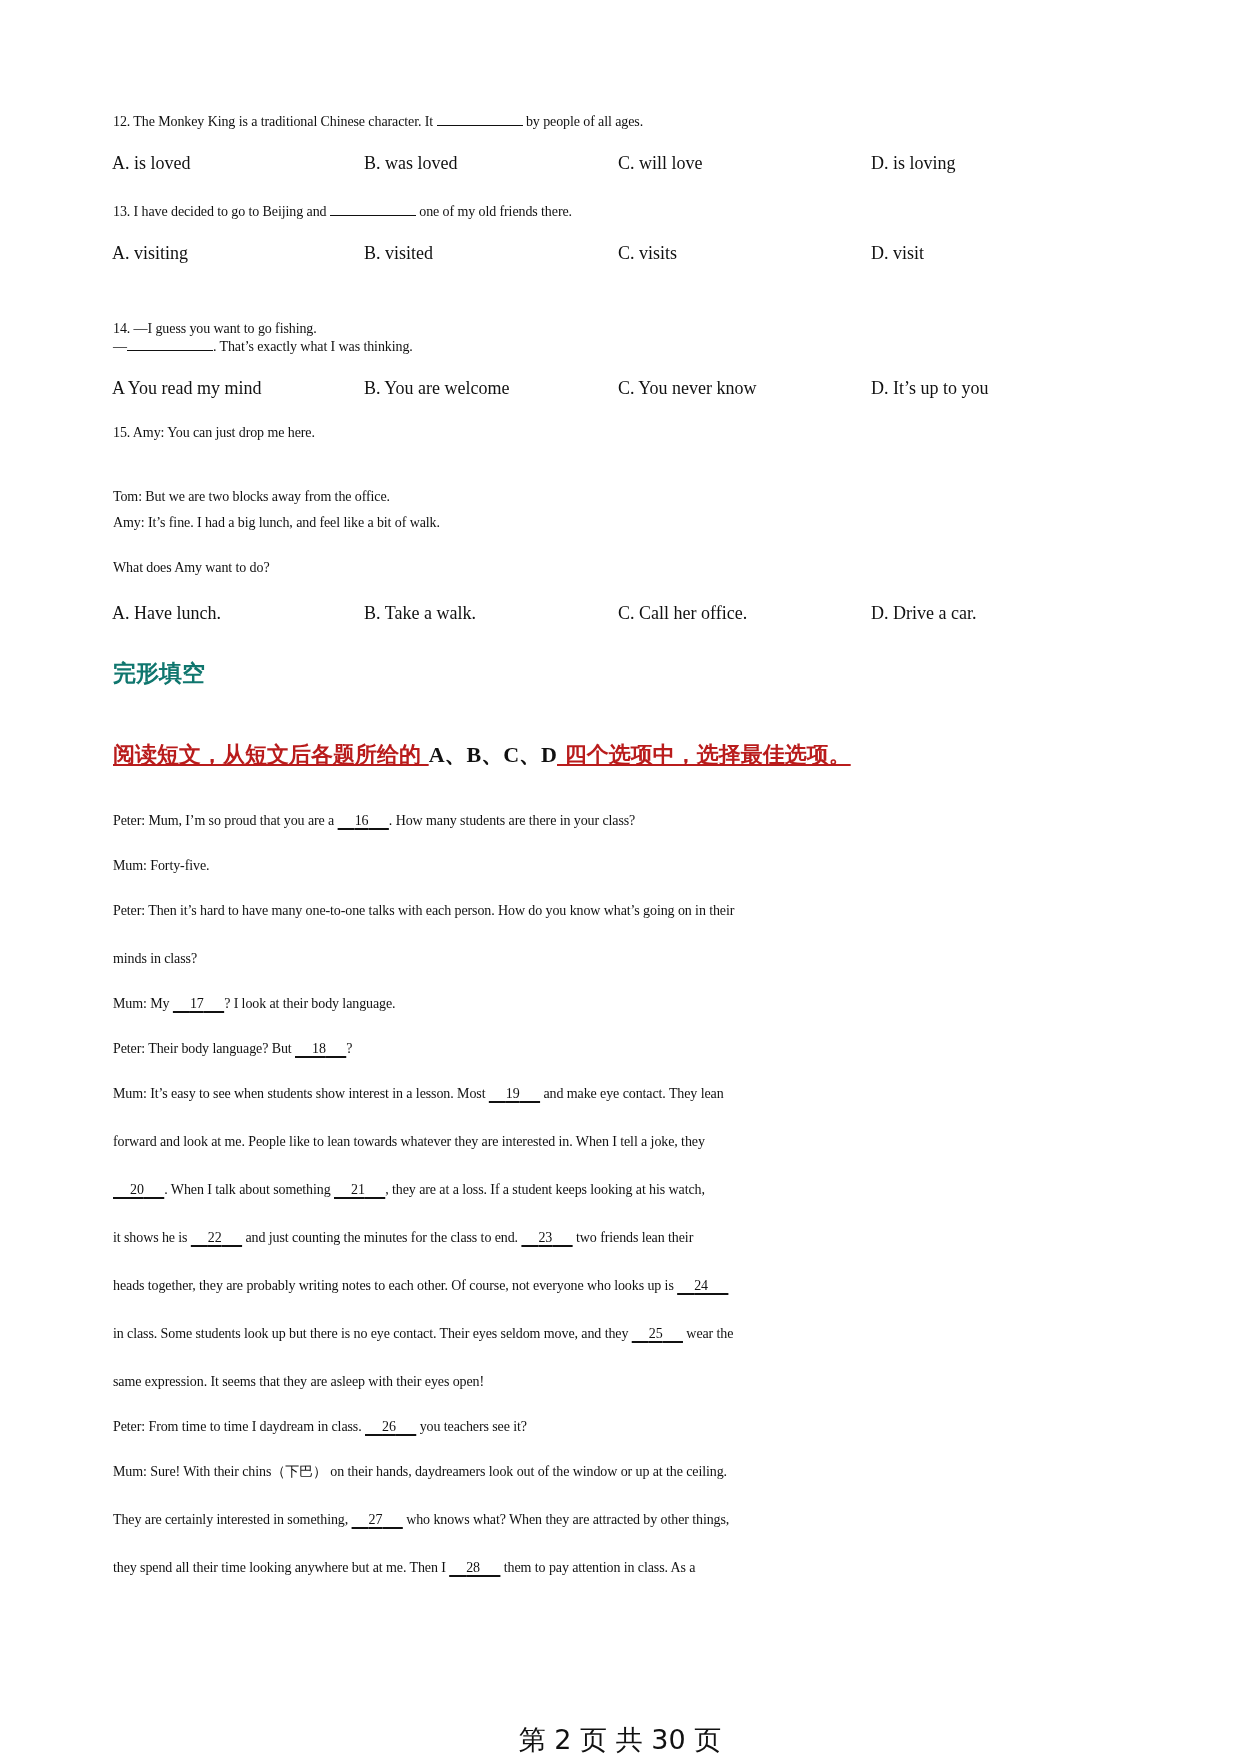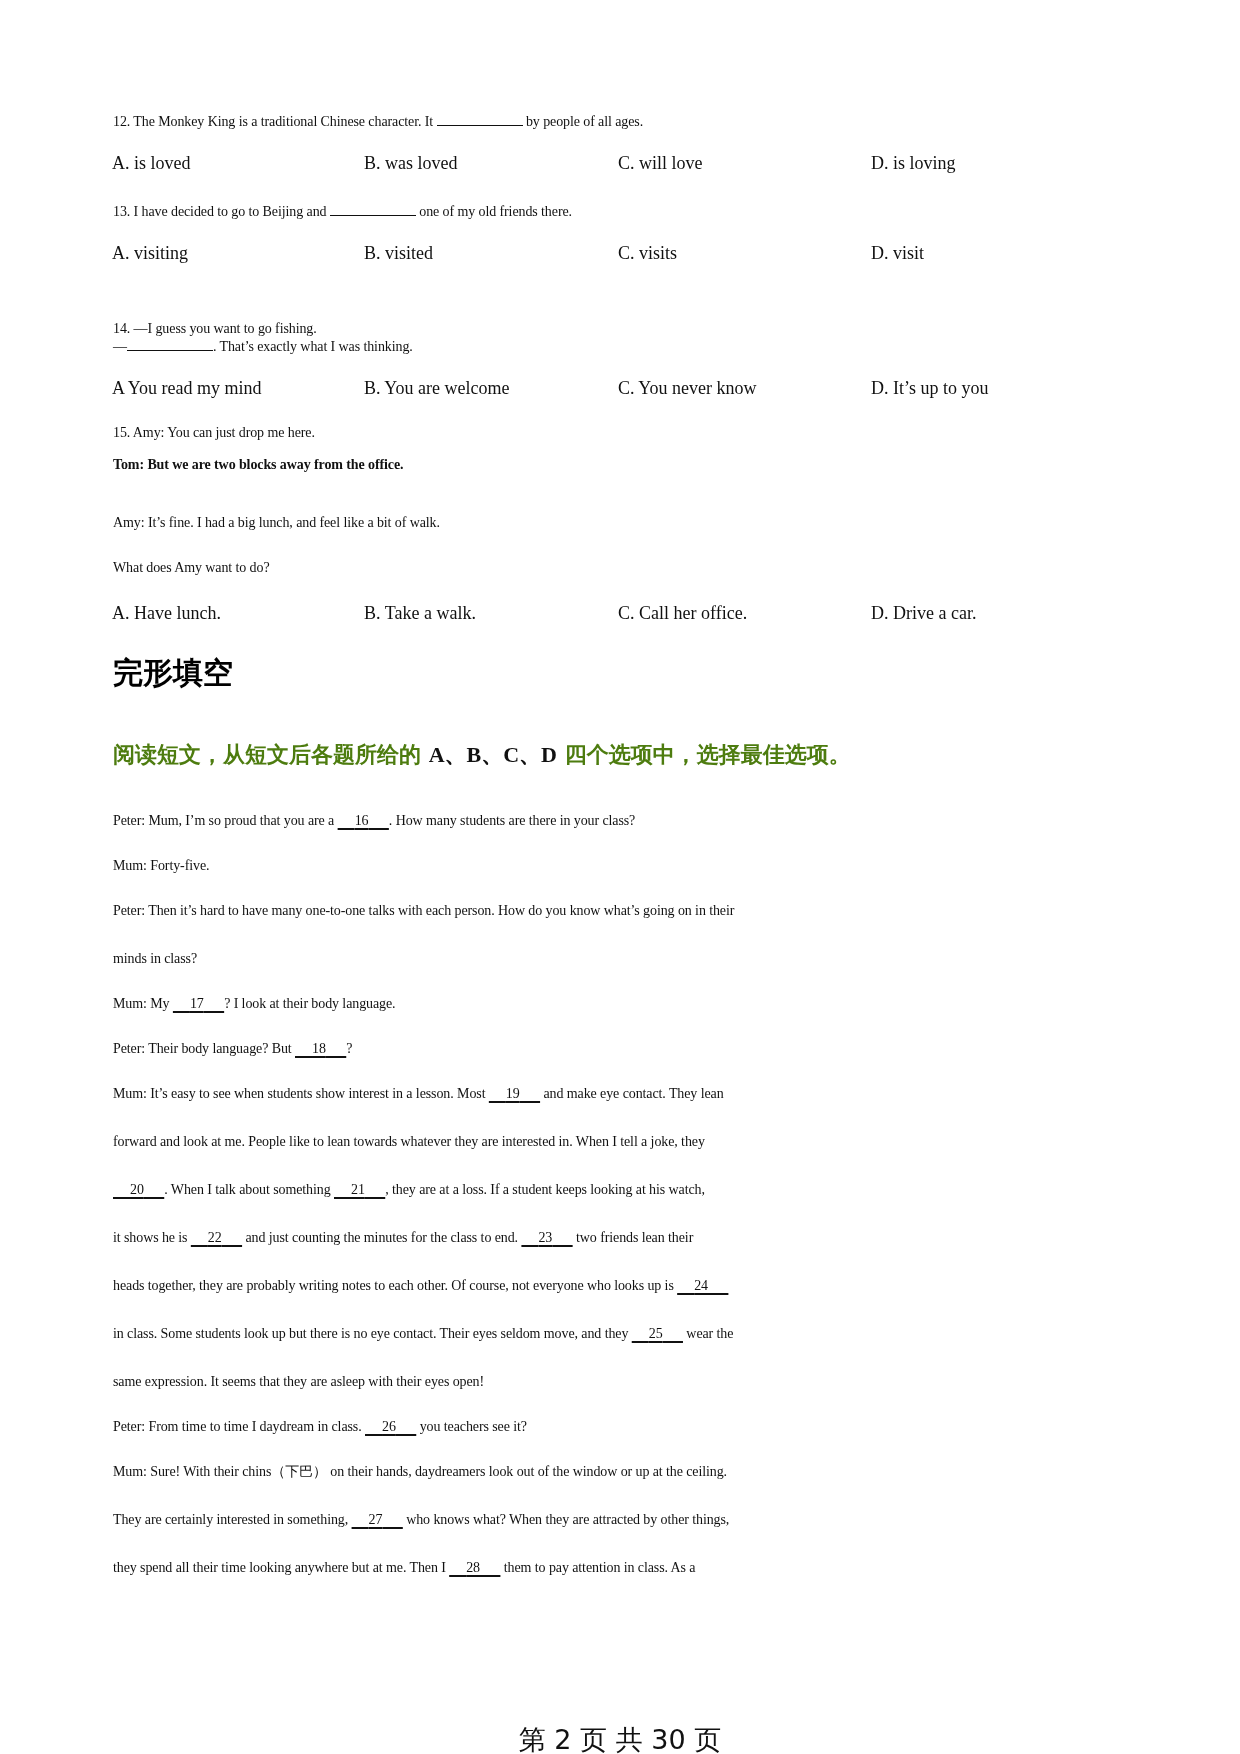--- a/index.html
+++ b/index.html
@@ -4,23 +4,23 @@
 <style>
   html, body { margin: 0; padding: 0; background: #ffffff; }
   body { width: 1240px; height: 1754px; position: relative; overflow: hidden;
          font-family: "Liberation Serif", "DejaVu Serif", serif; color: #111; }
   .line { position: absolute; left: 113px; font-size: 14px; line-height: 26px; white-space: nowrap; letter-spacing: -0.1px; }
   .opts { position: absolute; left: 112px; width: 1020px; height: 26px; font-size: 18px; line-height: 26px; }
   .opt { position: absolute; top: 0; white-space: nowrap; }
   .opt.a { left: 0; } .opt.b { left: 252px; } .opt.c { left: 506px; } .opt.d { left: 759px; }
   .blank { display: inline-block; border-bottom: 1.5px solid #111; height: 20px; vertical-align: baseline; }
   .gap { display: inline-block; text-decoration: underline; text-decoration-thickness: 1.5px; text-underline-offset: 3px; text-decoration-color: #111; }
-  .heading { position: absolute; left: 113px; font-family: "DejaVu Sans", sans-serif; font-weight: bold; color: #000000; font-size: 30px; line-height: 30px; }
+  .heading { position: absolute; left: 113px; font-family: "DejaVu Sans", sans-serif; font-weight: bold; color: #0f766e; font-size: 23px; line-height: 30px; }
   .instr { position: absolute; left: 113px; font-size: 22px; line-height: 30px; font-weight: bold; white-space: nowrap; }
-  .instr .cn { font-family: "DejaVu Sans", sans-serif; color: #4d7c0f; }
+  .instr .cn { font-family: "DejaVu Sans", sans-serif; color: #b91c1c; text-decoration: underline; }
   .footer { position: absolute; top: 1722px; left: 0; width: 1240px; text-align: center; font-size: 27px; font-family: "DejaVu Sans", sans-serif; color: #111; }
 </style>
 </head>
 <body>
 
 <div class="line" style="top:105px;">
   <span>12. The Monkey King is a traditional Chinese character. It </span><span class="blank" style="width:86px;"></span><span> by people of all ages.</span>
 </div>
 <div class="opts" style="top:150px;">
   <span class="opt a">A. is loved</span>
@@ -44,21 +44,21 @@
   <span>—</span><span class="blank" style="width:86px;"></span><span>. That’s exactly what I was thinking.</span>
 </div>
 <div class="opts" style="top:375px;">
   <span class="opt a">A You read my mind</span>
   <span class="opt b">B. You are welcome</span>
   <span class="opt c">C. You never know</span>
   <span class="opt d">D. It’s up to you</span>
 </div>
 
 <div class="line" style="top:420px;">15. Amy: You can just drop me here.</div>
-<div class="line" style="top:452px;font-weight:bold;">Tom: But we are two blocks away from the office.</div>
+<div class="line" style="top:484px;">Tom: But we are two blocks away from the office.</div>
 <div class="line" style="top:510px;text-align:right;">Amy: It’s fine. I had a big lunch, and feel like a bit of walk.</div>
 <div class="line" style="top:555px;">What does Amy want to do?</div>
 <div class="opts" style="top:600px;">
   <span class="opt a">A. Have lunch.</span>
   <span class="opt b">B. Take a walk.</span>
   <span class="opt c">C. Call her office.</span>
   <span class="opt d">D. Drive a car.</span>
 </div>
 
 <div class="heading" style="top:658px;">完形填空</div>

